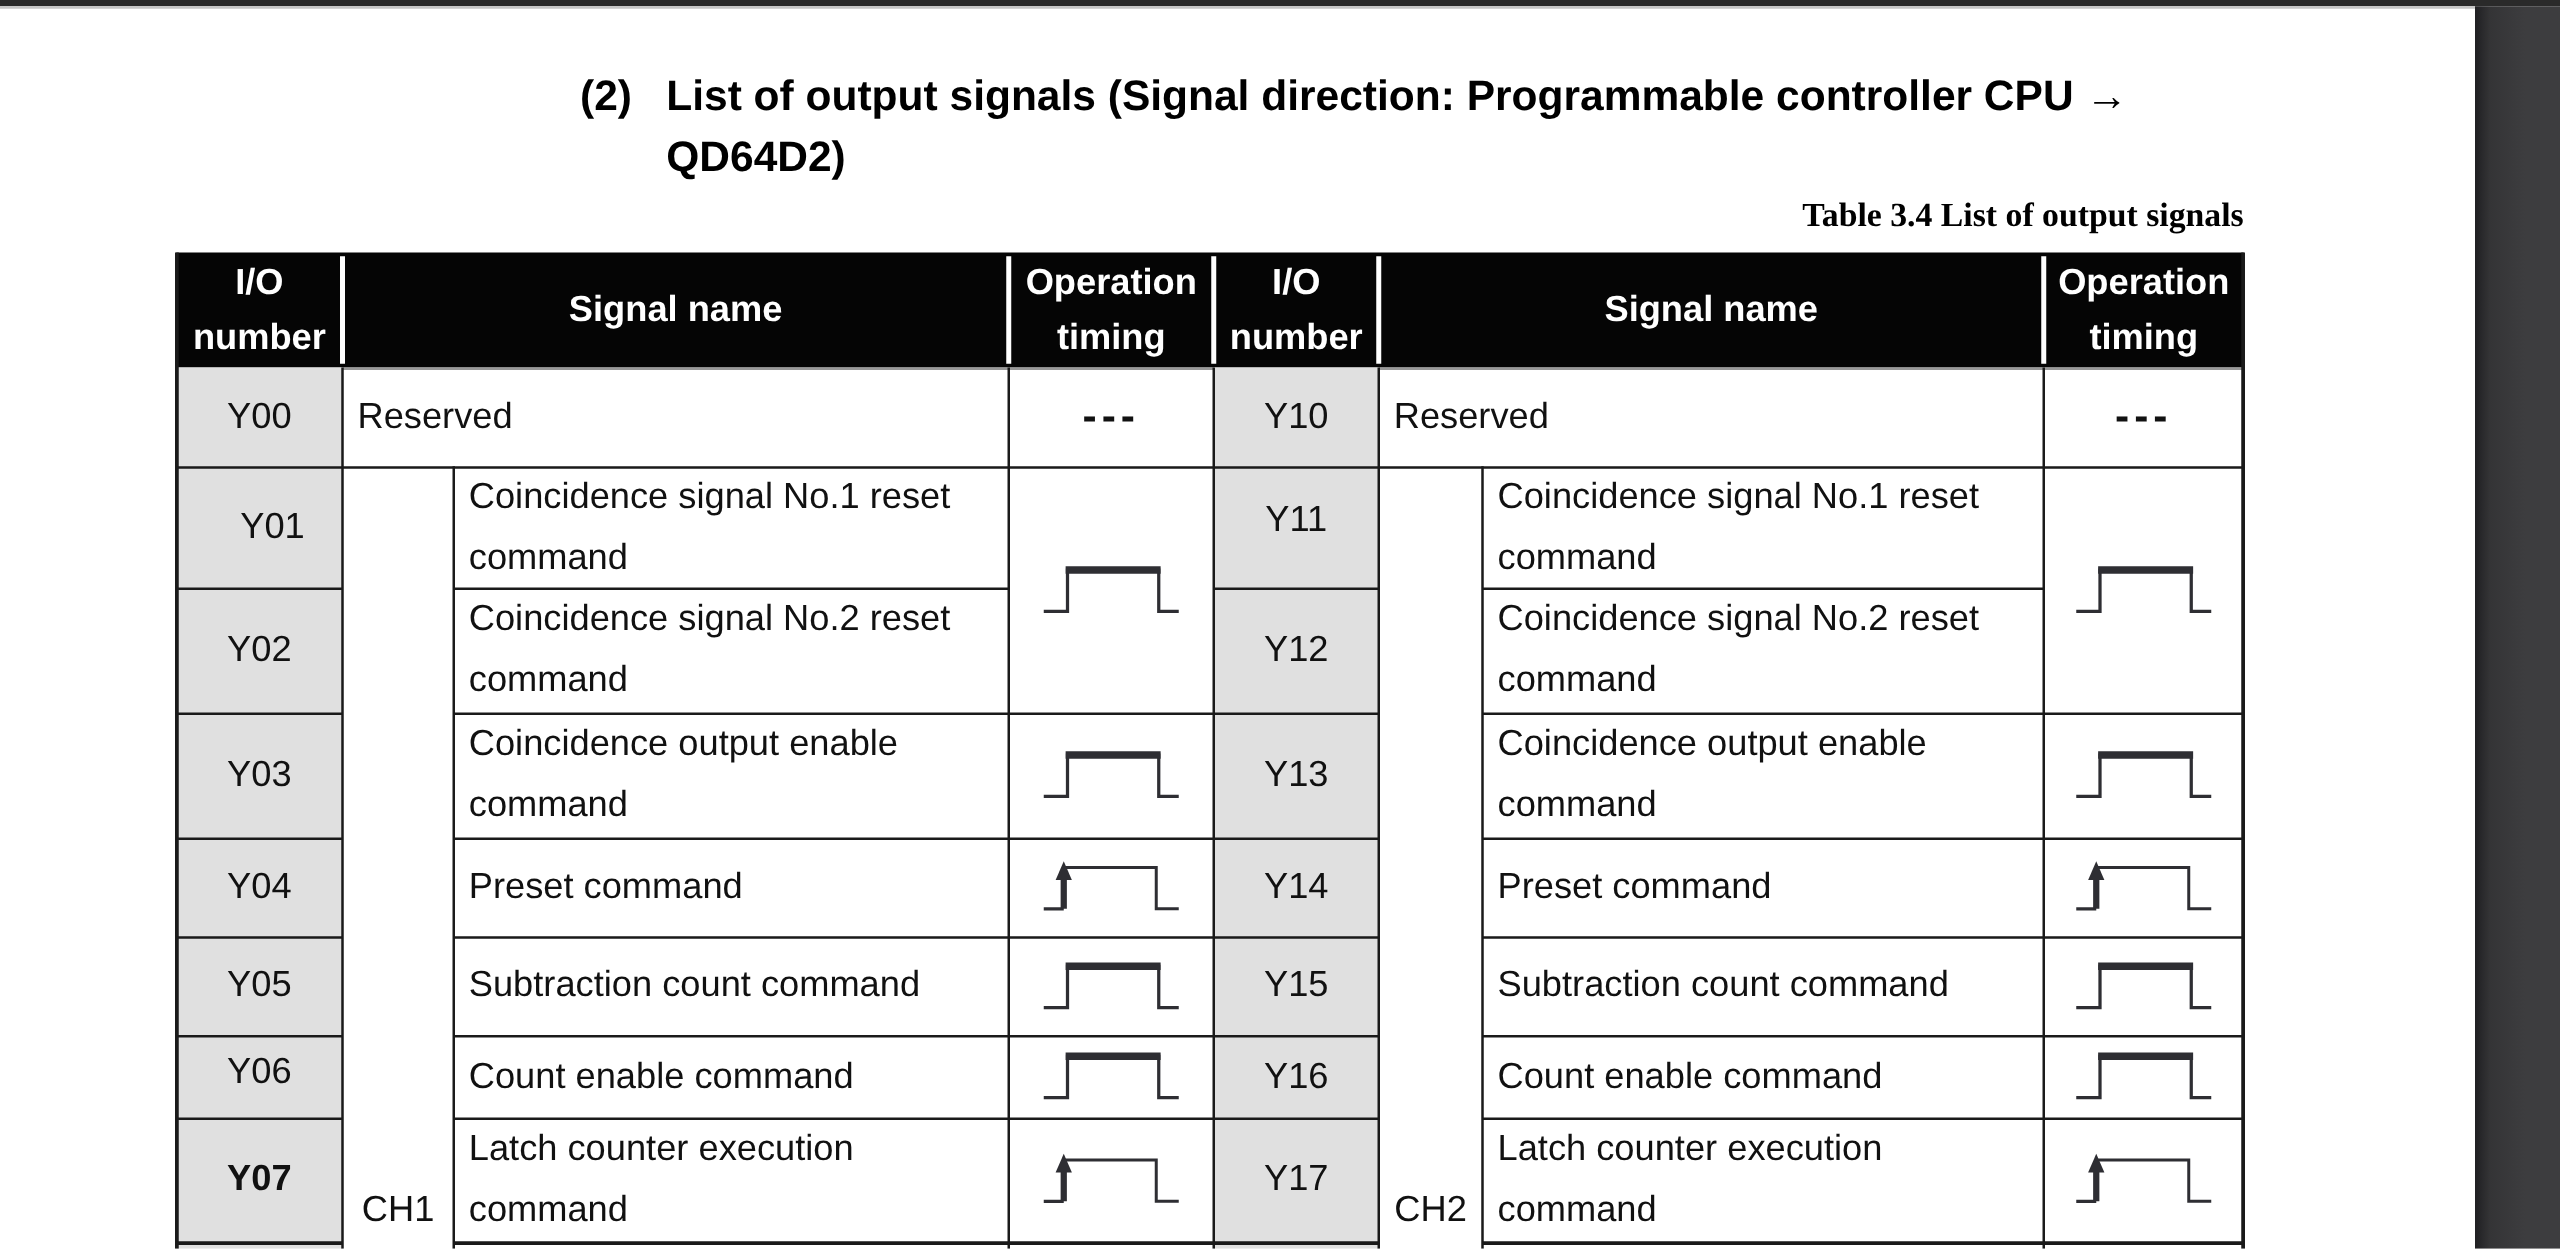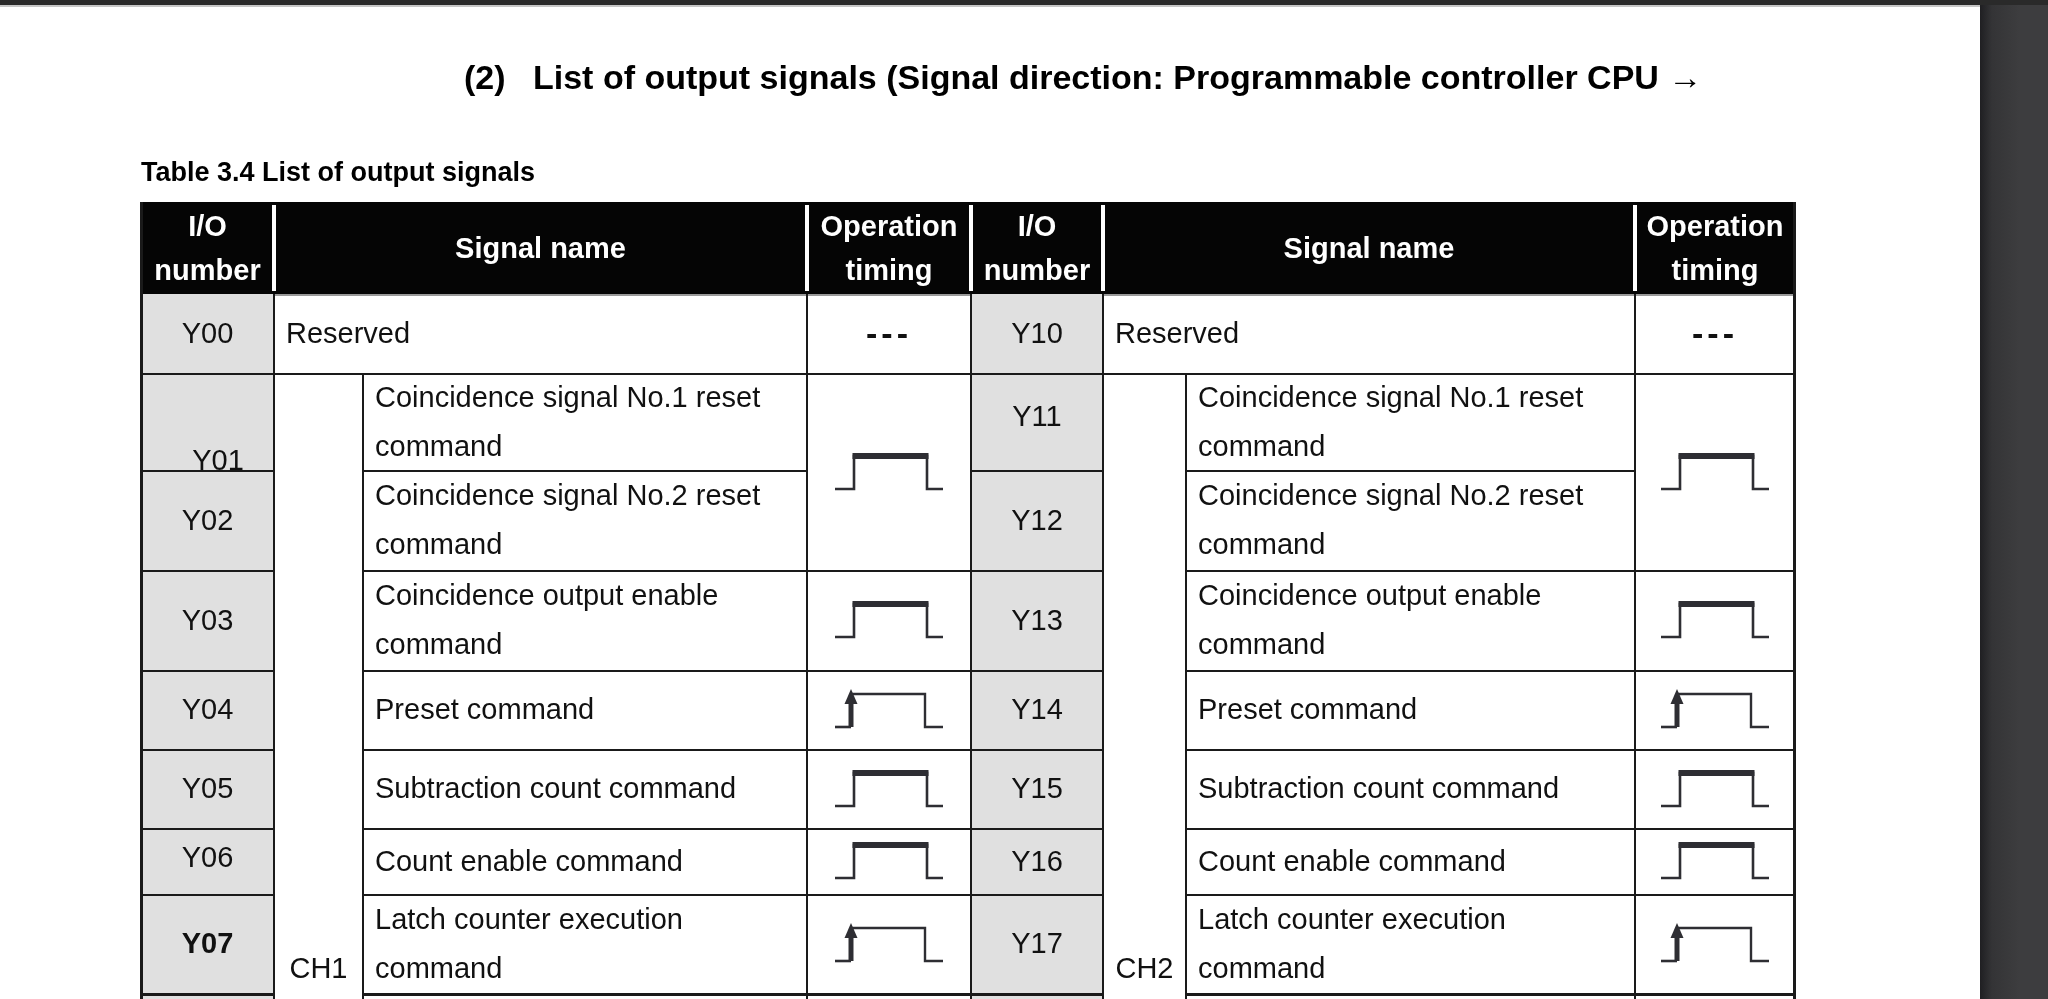--- a/index.html
+++ b/index.html
@@ -5,21 +5,21 @@
   html,body{margin:0;padding:0;}
   .screen{position:relative;width:2048px;height:999px;background:#fff;overflow:hidden;
           font-family:"Liberation Sans",sans-serif;color:#111;}
   .abs{position:absolute;}
   .top-strip{left:0;top:0;width:2048px;height:5px;background:#2a2a2a;}
   .top-shadow{left:0;top:5px;width:1980px;height:2px;background:#c6c6c6;}
   .viewer-bg{left:1980px;top:5px;width:68px;height:994px;
              background:linear-gradient(to right,#1f1f22 0px,#343436 12px,#3d3d3f 40px);}
   .heading{left:464px;top:53px;display:flex;font-size:34px;font-weight:bold;line-height:49px;color:#000;}
   .heading-num{width:69px;flex:0 0 auto;}
-  .caption{left:141px;top:157px;width:1654px;text-align:left;font-size:27px;font-weight:bold;color:#000;}
+  .caption{left:141px;top:157px;width:1654px;text-align:right;font-size:27px;font-weight:bold;color:#000;font-family:Liberation Serif, serif;}
   .hdr-bg{left:141px;top:202px;width:1654px;height:92px;background:#050505;}
   .hdr-cell{display:flex;flex-direction:column;align-items:center;justify-content:center;
             color:#fff;font-weight:bold;font-size:29px;line-height:44px;}
   .hdr-divider{top:205px;width:4px;height:86px;background:#fff;}
   .hdr-underline{left:141px;top:294px;width:1654px;height:2px;background:#999;}
   .io-label{display:flex;align-items:center;justify-content:center;font-size:29px;}
   .sig-cell{display:flex;flex-direction:column;justify-content:flex-start;font-size:29px;line-height:49px;}
   .sig-line{white-space:nowrap;}
   .icon-box{display:flex;align-items:center;justify-content:center;}
   .dashes{font-size:34px;font-weight:bold;letter-spacing:4px;color:#111;}
@@ -31,20 +31,21 @@
 <div class="screen">
 
   <div class="abs top-strip"></div>
   <div class="abs top-shadow"></div>
   <div class="abs viewer-bg"></div>
 
   <div class="abs heading">
     <span class="heading-num">(2)</span>
     <span>
       <span style="display:block">List of output signals (Signal direction: Programmable controller CPU →</span>
+      <span style="display:block">QD64D2)</span>
     </span>
   </div>
 
   <div class="abs caption">Table 3.4 List of output signals</div>
 
   <div class="abs hdr-bg"></div>
   <div class="abs hdr-cell" style="left:141px;top:202px;width:133px;height:92px;">
     <span>I/O</span>
     <span>number</span>
   </div>
@@ -76,21 +77,21 @@
   <div id="cells-root">
       <div class="abs" style="left: 141px; top: 294px; width: 133px; height: 705px; background: rgb(224, 224, 224);"></div>
       <div class="abs ch-label" style="left: 274px; top: 946px; width: 89px; height: 44px;">CH1</div>
       <div class="abs io-label" style="left: 141px; top: 294px; width: 133px; height: 79px;">Y00</div>
       <div class="abs sig-cell" style="left: 286px; top: 294px; width: 521px; height: 79px; justify-content: center;">
         <span class="sig-line">Reserved</span>
       </div>
       <div class="abs icon-box" style="left: 807px; top: 294px; width: 164px; height: 79px;">
         <span class="dashes">---</span>
       </div>
-      <div class="abs io-label" style="left: 141px; top: 373px; width: 154px; height: 97px; margin-top: 39px;">Y01</div>
+      <div class="abs io-label" style="left: 141px; top: 373px; width: 154px; height: 97px;">Y01</div>
       <div class="abs sig-cell" style="left: 375px; top: 373px; width: 432px; height: 97px; justify-content: center;">
         <span class="sig-line">Coincidence signal No.1 reset</span>
         <span class="sig-line">command</span>
       </div>
       <div class="abs icon-box" style="left: 807px; top: 373px; width: 164px; height: 197px;">
         <svg width="112" height="46" viewBox="0 0 112 46">
           <polyline points="2,40 21,40 21,7 94,7 94,40 110,40" fill="none" stroke="#2e2e33" stroke-width="2.6"></polyline>
           <line x1="19.5" y1="7" x2="95.5" y2="7" stroke="#2e2e33" stroke-width="6"></line>
         </svg>
       </div>

